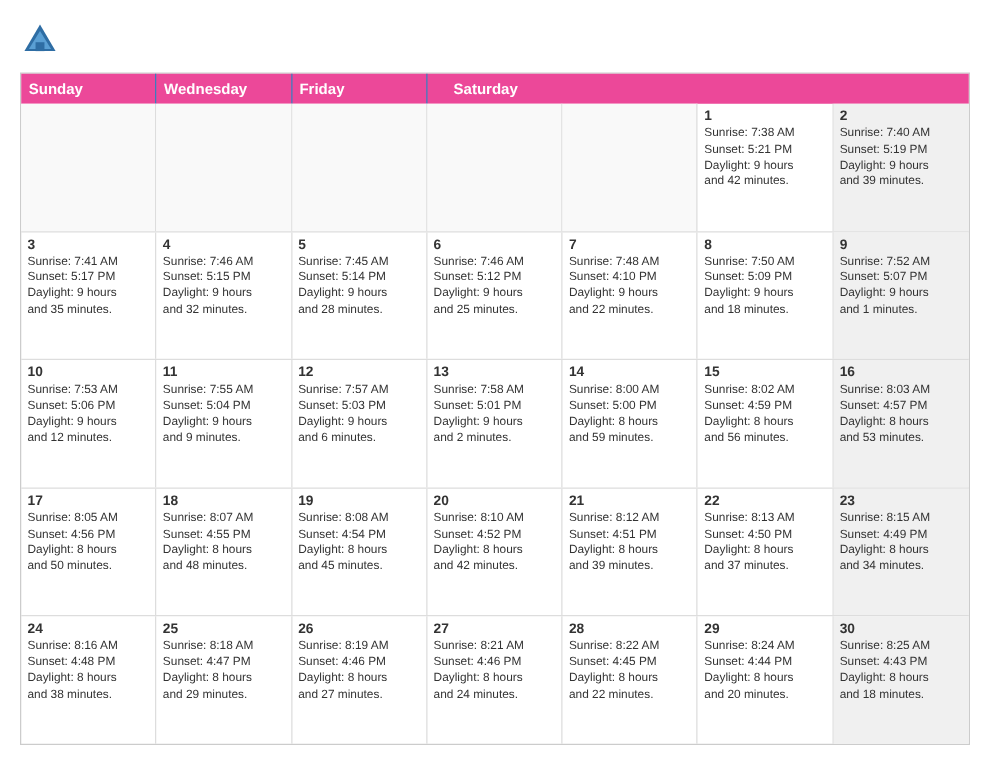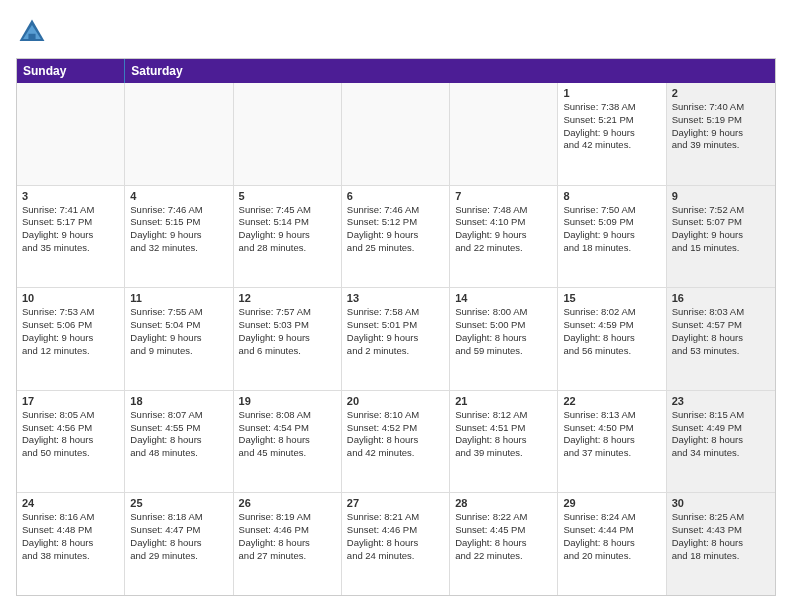--- a/index.html
+++ b/index.html
@@ -52,31 +52,31 @@
     }
     .calendar {
       flex: 1;
       display: flex;
       flex-direction: column;
       border: 1px solid #ccc;
     }
     .cal-header {
       display: grid;
       grid-template-columns: repeat(7, 1fr);
-      background: #4c1d95;
+      background: #ec4899;
     }
     .cal-header-cell {
       color: #fff;
       font-size: 12px;
       font-weight: bold;
       padding: 5px 6px;
       text-align: left;
       border-right: 1px solid #3a7dbf;
     }
-    .cal-header-cell:last-child { border-right: none; }
+    .cal-header-cell:last-child { border-right: none; margin-left: 15px; }
     .cal-body {
       flex: 1;
       display: flex;
       flex-direction: column;
     }
     .cal-row {
       display: grid;
       grid-template-columns: repeat(7, 1fr);
       flex: 1;
       border-top: 1px solid #ddd;
@@ -123,20 +123,22 @@
     </div>
     <div class="title-block">
       <div class="month-title"></div>
       <div class="location"></div>
     </div>
   </div>
 
   <div class="calendar">
     <div class="cal-header">
     <div class="cal-header-cell">Sunday</div>
+        <div class="cal-header-cell">Wednesday</div>
+        <div class="cal-header-cell">Friday</div>
         <div class="cal-header-cell">Saturday</div>
       </div>
     <div class="cal-body">
     <div class="cal-row">
           <div class="cal-cell empty"></div>
           <div class="cal-cell empty"></div>
           <div class="cal-cell empty"></div>
           <div class="cal-cell empty"></div>
           <div class="cal-cell empty"></div>
           <div class="cal-cell">
@@ -195,21 +197,21 @@
             <span class="cell-line">Sunrise: 7:50 AM</span>
             <span class="cell-line">Sunset: 5:09 PM</span>
             <span class="cell-line">Daylight: 9 hours</span>
             <span class="cell-line">and 18 minutes.</span>
           </div>
           <div class="cal-cell shaded">
             <span class="day-num">9</span>
             <span class="cell-line">Sunrise: 7:52 AM</span>
             <span class="cell-line">Sunset: 5:07 PM</span>
             <span class="cell-line">Daylight: 9 hours</span>
-            <span class="cell-line">and 15 minutes.</span>
+            <span class="cell-line">and 1 minutes.</span>
           </div>
         </div>
         <div class="cal-row">
           <div class="cal-cell">
             <span class="day-num">10</span>
             <span class="cell-line">Sunrise: 7:53 AM</span>
             <span class="cell-line">Sunset: 5:06 PM</span>
             <span class="cell-line">Daylight: 9 hours</span>
             <span class="cell-line">and 12 minutes.</span>
           </div>

